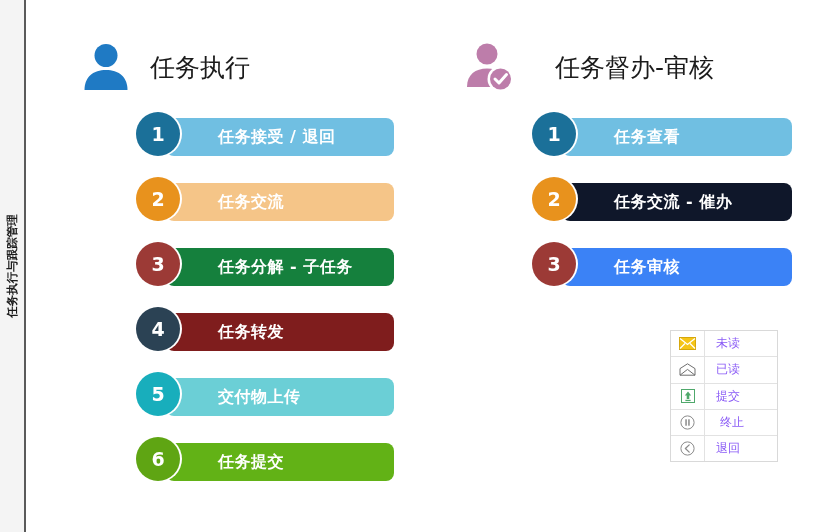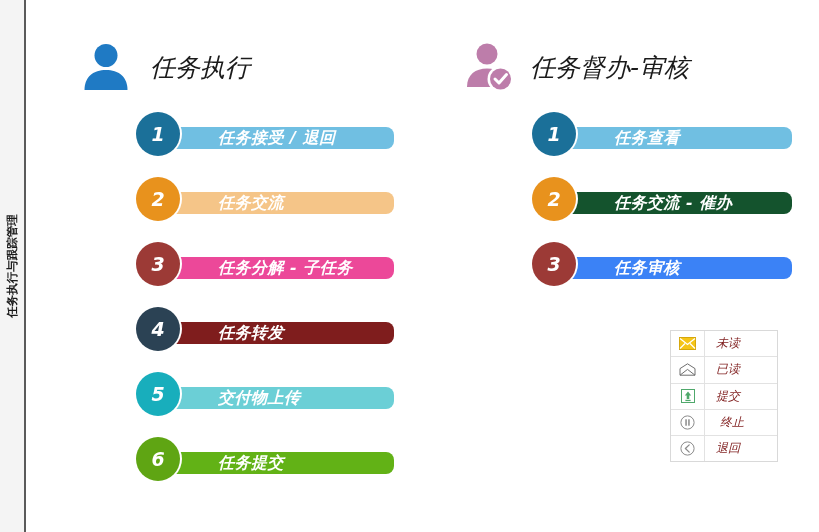--- a/index.html
+++ b/index.html
@@ -42,39 +42,38 @@
     letter-spacing: 0px;
     white-space: nowrap;
   }
 
   
   #canvas {
     position: absolute;
     left: 28px; top: 0;
     right: 0; bottom: 0;
     background: #ffffff;
-    font-style: italic;
   }
 
   
   .column {
     position: absolute;
     top: 0;
   }
   #column-execution { left: 22px;  width: 340px; }
   #column-supervision { left: 412px; width: 340px; }
 
   .column-header {
     display: flex;
     align-items: center;
     height: 66px;
     margin-top: 34px;
     padding-left: 28px;
   }
-  #column-supervision .column-header { padding-left: 22px; }
+  #column-supervision .column-header { padding-left: 22px; gap: 25px; }
 
   .person-icon {
     width: 56px;
     height: 56px;
     flex: 0 0 56px;
     position: relative;
   }
   .person-icon svg { display: block; }
 
   .column-title {
@@ -92,22 +91,22 @@
   #column-supervision .steps { padding-left: 92px; }
 
   .step {
     position: relative;
     height: 44px;
     margin-bottom: 21px;
   }
   .step-bar {
     position: absolute;
     left: 30px;
-    top: 15px;
-    height: 22px;
+    top: 6px;
+    height: 38px;
     width: 228px;
     border-radius: 8px;
     display: flex;
     align-items: center;
     box-sizing: border-box;
     padding-left: 52px;
   }
   #column-supervision .step-bar { width: 230px; }
 
   .step-label {
@@ -156,21 +155,21 @@
     flex: 0 0 34px;
     display: flex;
     align-items: center;
     justify-content: center;
     border-right: 1px solid #e2e2e2;
     height: 100%;
     box-sizing: border-box;
   }
   .legend-text {
     font-size: 12px;
-    color: #7f1d1d;
+    color: #8b5cf6;
     padding-left: 11px;
     white-space: nowrap;
   }
   .legend-text.indent { padding-left: 15px; }
   .legend-icon svg { display: block; }
 </style>
 </head>
 <body>
 
 <div id="vertical-rail">
@@ -201,21 +200,21 @@
       </div>
 
       <div class="step">
         <div class="step-bar" style="background:#F5C588">
           <span class="step-label">任务交流</span>
         </div>
         <div class="step-circle" style="background:#E8921D">2</div>
       </div>
 
       <div class="step">
-        <div class="step-bar" style="background:#ec4899">
+        <div class="step-bar" style="background:#15803d">
           <span class="step-label">任务分解 - 子任务</span>
         </div>
         <div class="step-circle" style="background:#9C3A36">3</div>
       </div>
 
       <div class="step">
         <div class="step-bar" style="background:#7f1d1d">
           <span class="step-label">任务转发</span>
         </div>
         <div class="step-circle" style="background:#2B4254">4</div>
@@ -256,21 +255,21 @@
     <div class="steps">
 
       <div class="step">
         <div class="step-bar" style="background:#70BFE2">
           <span class="step-label">任务查看</span>
         </div>
         <div class="step-circle" style="background:#1B7099">1</div>
       </div>
 
       <div class="step">
-        <div class="step-bar" style="background:#14532d">
+        <div class="step-bar" style="background:#0f172a">
           <span class="step-label">任务交流 - 催办</span>
         </div>
         <div class="step-circle" style="background:#E8921D">2</div>
       </div>
 
       <div class="step">
         <div class="step-bar" style="background:#3b82f6">
           <span class="step-label">任务审核</span>
         </div>
         <div class="step-circle" style="background:#9C3A36">3</div>

